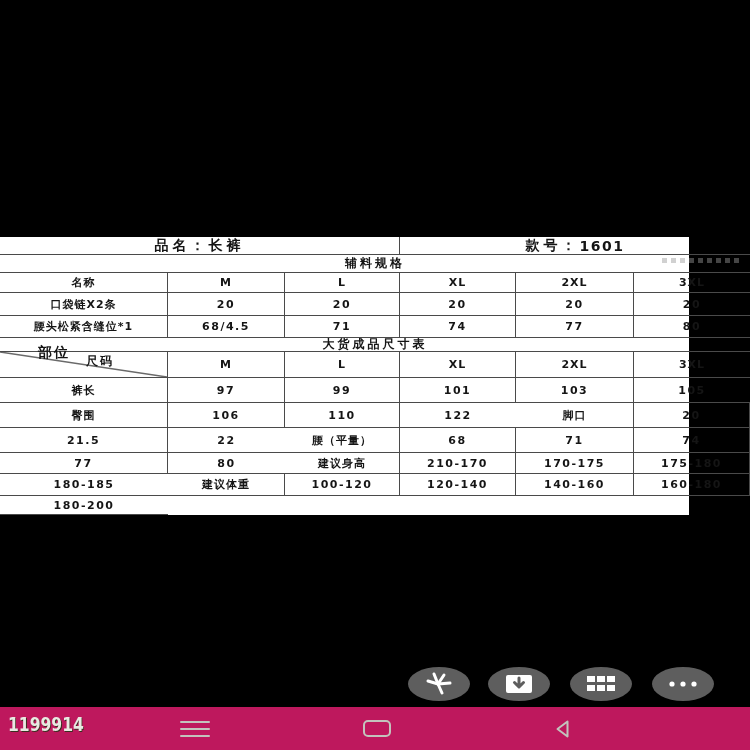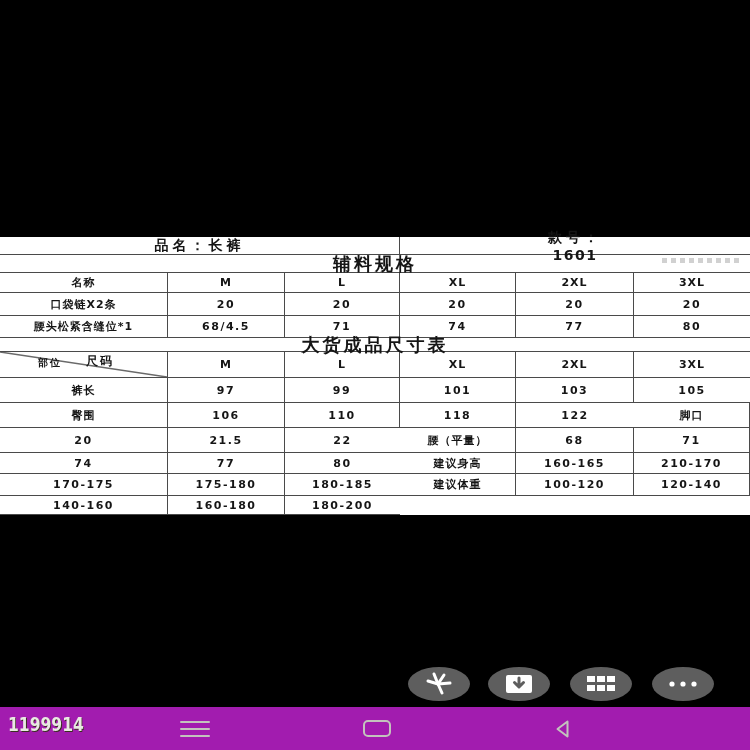--- a/index.html
+++ b/index.html
@@ -4,65 +4,65 @@
 <style>
   html,body{margin:0;padding:0;}
   body{
     width:750px;height:750px;position:relative;overflow:hidden;
     background:#000;
     font-family:"DejaVu Sans", sans-serif;
   }
 
   
   .spec-table{
-    position:absolute;left:0;top:237px;width:750px;height:278px;
+    position:absolute;left:0;top:237px;width:689px;height:278px;
     background:#fff;
     display:grid;
     grid-template-columns:168px 117px 115px 116px 118px 116px;
     grid-template-rows:18px 18px 20px 23px 22px 14px 26px 25px 25px 25px 21px 22px 19px;
   }
   .cell{
     display:flex;align-items:center;justify-content:center;
     border-right:1px solid #4a4a4a;border-bottom:1px solid #4a4a4a;
     box-sizing:border-box;
     font-weight:bold;color:#151515;font-size:11px;letter-spacing:1px;
     overflow:visible;white-space:nowrap;
   }
   .cell.last{border-right:none;}
   .span-left{grid-column:1 / 4;}
-  .span-right{grid-column:4 / 7;border-right:none;flex-direction:column;}
+  .span-right{grid-column:4 / 7;border-right:none;}
   .span-all{grid-column:1 / 7;border-right:none;}
   .title-row{font-size:14px;letter-spacing:4px;}
-  .section-title{font-size:18px;letter-spacing:3px;}
+  .section-title{font-size:12px;letter-spacing:3px;}
   .num{letter-spacing:1.5px;}
   .diag{position:relative;}
   .diag svg{position:absolute;left:0;top:0;width:100%;height:100%;}
   .diag-top{position:absolute;top:1px;left:86px;font-size:12px;font-weight:bold;letter-spacing:2px;}
-  .diag-bottom{position:absolute;bottom:7px;left:38px;font-size:10px;font-weight:bold;letter-spacing:2px;margin-top:6px;}
+  .diag-bottom{position:absolute;bottom:15px;left:38px;font-size:14px;font-weight:bold;letter-spacing:2px;margin-top:6px;}
 
   
   .faint-mark{
     position:absolute;left:662px;top:258px;width:78px;height:5px;
     background:repeating-linear-gradient(90deg,#9a9a9a 0 5px,transparent 5px 9px);
     opacity:.45;filter:blur(.6px);
   }
 
   
   .action-bar{position:absolute;left:0;top:667px;width:750px;height:36px;}
   .oval-btn{
     position:absolute;top:0;width:62px;height:34px;border-radius:50%;
     background:#5e5e5e;display:flex;align-items:center;justify-content:center;
     border:none;padding:0;cursor:pointer;
   }
   .oval-btn .ic{display:flex;align-items:center;justify-content:center;}
 
   
   .nav-bar{
     position:absolute;left:0;top:707px;width:750px;height:43px;
-    background:#a21caf;
+    background:#be185d;
   }
   .nav-watermark{
     position:absolute;left:8px;top:6px;
     color:#e9e9e2;font-size:19px;font-weight:bold;
     transform:scaleX(.82);transform-origin:left;
     text-shadow:1px 1px 0 #3a2f20;letter-spacing:0px;
   }
   .nav-ic{position:absolute;top:0;height:43px;display:flex;align-items:center;justify-content:center;width:60px;cursor:pointer;}
   .nav-menu{left:165px;}
   .nav-home{left:347px;}
@@ -126,37 +126,35 @@
   <div class="cell">裤长</div>
   <div class="cell num">97</div>
   <div class="cell num">99</div>
   <div class="cell num">101</div>
   <div class="cell num">103</div>
   <div class="cell num last">105</div>
 
   <div class="cell">臀围</div>
   <div class="cell num">106</div>
   <div class="cell num">110</div>
-  <div class="cell num">118</div>
   <div class="cell num last">122</div>
 
   <div class="cell">脚口</div>
   <div class="cell num">20</div>
   <div class="cell num">21.5</div>
   <div class="cell num last">22</div>
 
   <div class="cell">腰（平量）</div>
   <div class="cell num">68</div>
   <div class="cell num">71</div>
   <div class="cell num">74</div>
   <div class="cell num">77</div>
   <div class="cell num last">80</div>
 
   <div class="cell">建议身高</div>
-  <div class="cell num">160-165</div>
   <div class="cell num">210-170</div>
   <div class="cell num">170-175</div>
   <div class="cell num">175-180</div>
   <div class="cell num last">180-185</div>
 
   <div class="cell">建议体重</div>
   <div class="cell num">100-120</div>
   <div class="cell num">120-140</div>
   <div class="cell num">140-160</div>
   <div class="cell num">160-180</div>

